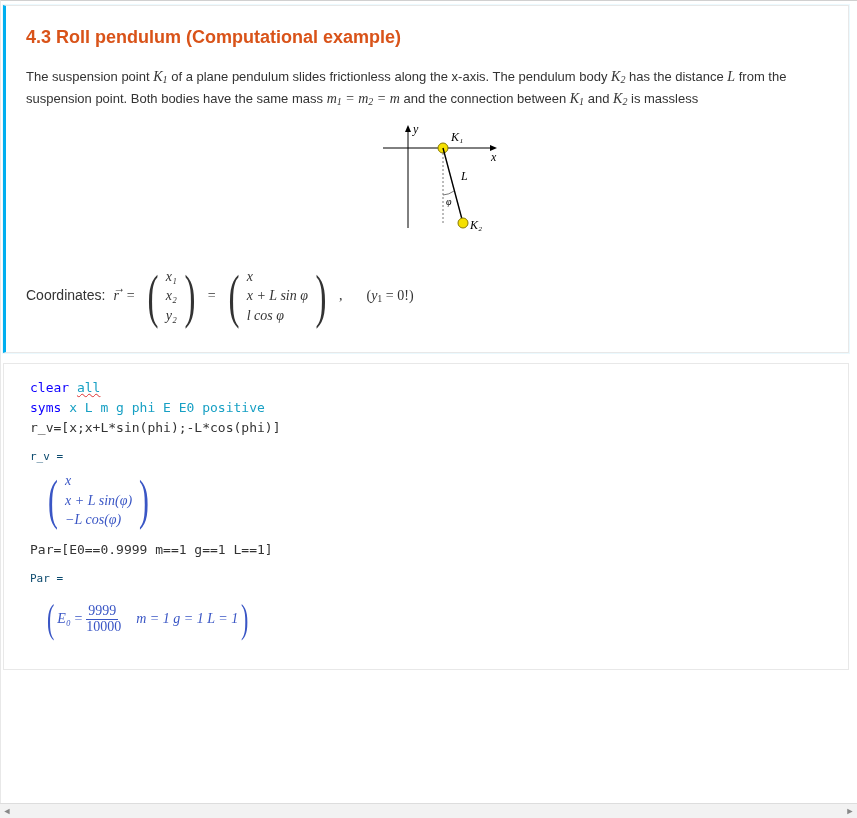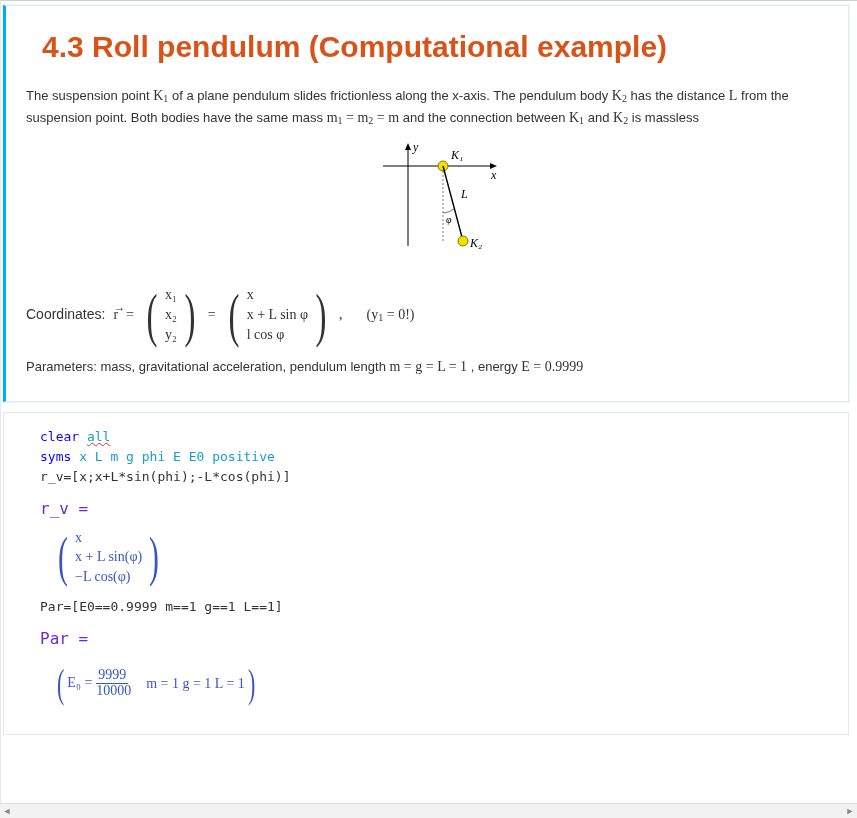--- a/index.html
+++ b/index.html
@@ -36,30 +36,30 @@
     padding:12px 18px 14px 22px;
     line-height:1.55;
   }
   .cell.textcell{}
   .cell.textcell.active{
     border-left:3px solid var(--cell-blue);
     padding-left:20px;
     box-shadow:0 0 0 1px rgba(0,174,239,.08);
   }
   .cell.codecell{
-    padding:14px 18px 14px 36px;
+    padding:14px 18px 14px 26px;
   }
   h2.sec{
     color:var(--accent);
     font-weight:600;
-    font-size:30px;
-    margin:6px 16px 14px;
+    font-size:18px;
+    margin:6px 0 14px;
   }
   p{margin:4px 0 8px;line-height:1.6}
-  .mi{font-family:'Times New Roman',serif;font-size:14px}
+  .mi{font-family:'Times New Roman',serif;font-style:italic;font-size:14px}
   .mn{font-family:'Times New Roman',serif;font-style:normal;font-size:14px}
   sub{font-size:10px;vertical-align:-2px}
   
   .svgwrap{text-align:center;margin:12px 0 18px}
   
   .eqline{display:flex;align-items:center;gap:8px;margin:14px 0 12px;font-family:'Times New Roman',serif;font-size:15px}
   .vec{position:relative;display:inline-block}
   .vec .arrow{position:absolute;top:-6px;left:0;right:0;text-align:center;font-size:12px}
   .paren{display:inline-flex;align-items:center}
   .pL,.pR{font-size:60px;line-height:52px;font-weight:100;transform:scaleX(.55)}
@@ -68,21 +68,21 @@
   pre.code{
     font-family:Consolas,Menlo,monospace;
     font-size:13px;
     margin:0 0 10px;
     white-space:pre;
     line-height:1.55;
   }
   .kw{color:var(--code-blue)}
   .sym{color:#17a0c4}
   .err{text-decoration:underline wavy #d33;text-decoration-thickness:1px}
-  .outvar{font-family:Consolas,Menlo,monospace;font-size:16px;color:#6d28d9;margin:5px 0 6px}
+  .outvar{font-family:Consolas,Menlo,monospace;font-size:11px;color:#0c4a6e;margin:5px 0 6px}
   .mathout{font-family:'Times New Roman',serif;font-size:15px;color:#3a56c5;margin:4px 0 10px 14px;display:flex;align-items:center}
   .mathout .pL,.mathout .pR{font-size:54px;color:#3a56c5}
   .mathout .col{color:#3a56c5}
   .mathout .row{display:flex;gap:15px;align-items:center;color:#3a56c5}
   .frac{display:inline-flex;flex-direction:column;align-items:flex-start;line-height:1.05;vertical-align:middle}
   .frac .fn{border-bottom:1px solid currentColor;padding:0 2px}
   
   .hscroll{
     position:absolute;left:0;right:0;bottom:0;height:14px;
     background:#f2f2f2;border-top:1px solid #ddd;
@@ -167,26 +167,20 @@
           <span>x + L sin φ</span>
           <span>l cos φ</span>
         </span>
         <span class="pR">)</span>
       </span>
       <span class="mn">,</span>
       <span style="width:8px"></span>
       <span class="mn">(<span class="mi">y</span><sub>1</sub> = 0!)</span>
     </div>
 
-    <p>
-      <span>Parameters: mass, gravitational acceleration, pendulum length </span>
-      <span class="mi">m = g = L = 1</span>
-      <span>, energy </span>
-      <span class="mi">E = 0.9999</span>
-    </p>
   </div>
 
   <div class="cell codecell">
 
     <pre class="code"><span class="kw">clear </span><span class="sym err">all</span>
 <span class="kw">syms </span><span class="sym">x L m g phi E E0 positive</span>
 <span>r_v=[x;x+L*sin(phi);-L*cos(phi)]</span></pre>
 
     <div class="outvar">r_v =</div>
     <div class="mathout">

